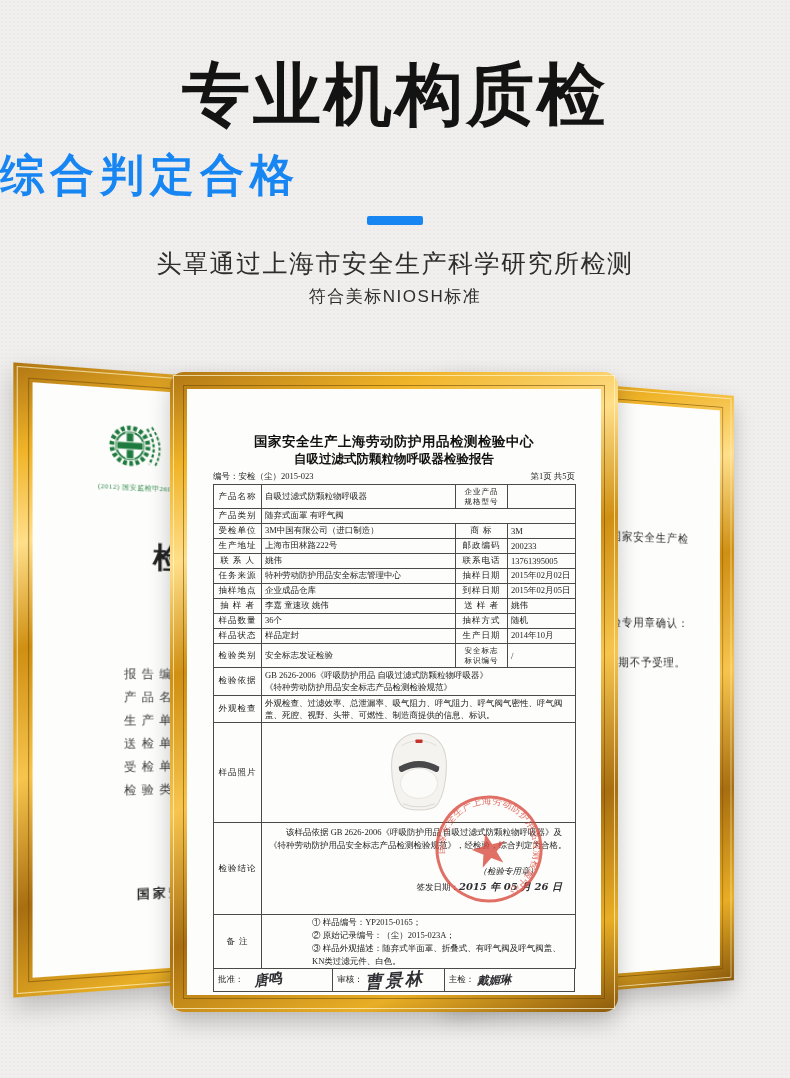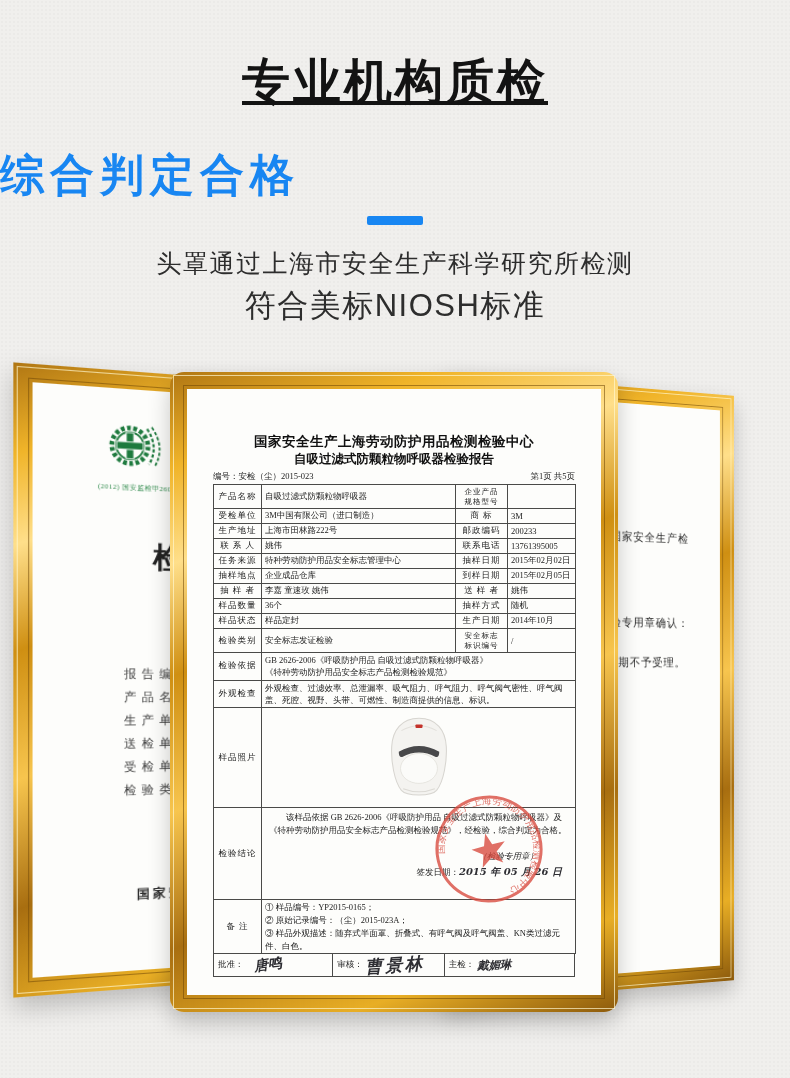--- a/index.html
+++ b/index.html
@@ -4,28 +4,28 @@
 <style>
   html,body{margin:0;padding:0;}
   body{font-family:"Liberation Sans",sans-serif;}
   #canvas{position:relative;width:790px;height:1078px;overflow:hidden;
     background:#f0efed;
     background-image:radial-gradient(rgba(0,0,0,0.02) 1px,transparent 1px);
     background-size:4px 4px;}
 
   
   .hero-title{position:absolute;top:50px;left:0;width:100%;text-align:center;
-    font-size:48px;font-weight:900;color:#131313;letter-spacing:3px;text-decoration:underline;}
+    font-size:68px;font-weight:900;color:#131313;letter-spacing:3px;}
   .hero-subtitle{position:absolute;top:146px;left:0;width:100%;text-align:left;
     font-size:44px;font-weight:700;letter-spacing:6px;}
   .hero-divider{position:absolute;top:216px;left:50%;margin-left:-28px;width:56px;height:9px;border-radius:2px;}
   .hero-line1{position:absolute;top:247px;left:0;width:100%;text-align:center;
     font-size:25px;color:#2d2d2d;letter-spacing:1.5px;}
   .hero-line2{position:absolute;top:285px;left:0;width:100%;text-align:center;
-    font-size:31px;color:#2d2d2d;letter-spacing:1.5px;}
+    font-size:17px;color:#2d2d2d;letter-spacing:1.5px;}
 
   
   .gframe{position:absolute;padding:17px;box-sizing:border-box;
     background:linear-gradient(160deg,#b07613 0%,#f0b429 12%,#ffdf8a 24%,#cf8f12 38%,#f7c54e 55%,#a86e10 72%,#e8ae25 88%,#8c5a0c 100%);
     box-shadow:0 10px 22px rgba(0,0,0,.22);}
   .gframe::before{content:"";position:absolute;inset:3px;border:1px solid rgba(255,246,205,.7);pointer-events:none;z-index:2;}
   .gframe::after{content:"";position:absolute;inset:13px;border:1px solid rgba(110,70,5,.55);pointer-events:none;z-index:2;}
   .paper{position:relative;width:100%;height:100%;background:#fdfdfb;overflow:hidden;}
 
   .frame-left{left:28px;top:388px;width:322px;height:584px;z-index:2;
@@ -61,21 +61,21 @@
   .rp-body{position:absolute;top:95px;left:26px;width:362px;}
   table.rpt{border-collapse:collapse;table-layout:fixed;width:362px;font-size:8.5px;color:#1c1c1c;}
   table.rpt td{border:1px solid #4a4a48;padding:1px 3px;vertical-align:middle;overflow:hidden;}
   table.rpt td.lab{text-align:center;letter-spacing:1px;padding:1px 1px;margin-top:20px;}
   .ml{white-space:pre-line;font-size:7.5px;line-height:1.25;letter-spacing:0;}
   .mlv{white-space:pre-line;line-height:1.45;margin-top:46px;}
   .concl{position:relative;}
   .concl-text{text-indent:2em;line-height:1.5;padding:2px 4px;}
   .concl-note{text-align:right;margin:12px 34px 0 0;font-style:italic;}
   .concl-issue{text-align:right;margin:2px 10px 0 0;}
-  .notes div{line-height:1.5;}
+  .notes div{line-height:1.5;margin-left:47px;}
   .sig-row{display:flex;margin-top:-1px;border:1px solid #4a4a48;box-sizing:border-box;height:24px;font-size:8.5px;}
   .sig-cell{display:flex;align-items:center;padding:0 4px;border-right:1px solid #4a4a48;box-sizing:border-box;}
   .sig-cell:last-child{border-right:none;}
   .hand{font-family:"DejaVu Serif",serif;font-style:italic;font-weight:700;color:#2e2e33;}
   .sig-approve{font-size:14px;transform:rotate(-8deg);margin-left:10px;}
   .sig-review{font-size:17px;transform:rotate(-4deg);letter-spacing:3px;margin-left:2px;}
   .sig-chief{font-size:11.5px;transform:rotate(-2deg);margin-left:3px;}
   .hand-date{font-size:10px;}
 
   .stamp{position:absolute;left:246px;top:404px;width:112px;height:112px;
@@ -144,20 +144,24 @@
             </colgroup>
           <tbody>
               <tr style="height:24px">
             <td class="lab">产品名称</td>
             <td>自吸过滤式防颗粒物呼吸器</td>
             <td class="lab ml">企业产品
 规格型号</td>
             <td></td>
           </tr>
           <tr style="height:14px">
+            <td class="lab">产品类别</td>
+            <td colspan="3">随弃式面罩  有呼气阀</td>
+          </tr>
+          <tr style="height:14px">
             <td class="lab">受检单位</td>
             <td>3M中国有限公司（进口制造）</td>
             <td class="lab">商  标</td>
             <td>3M</td>
           </tr>
           <tr style="height:14px">
             <td class="lab">生产地址</td>
             <td>上海市田林路222号</td>
             <td class="lab">邮政编码</td>
             <td>200233</td>

